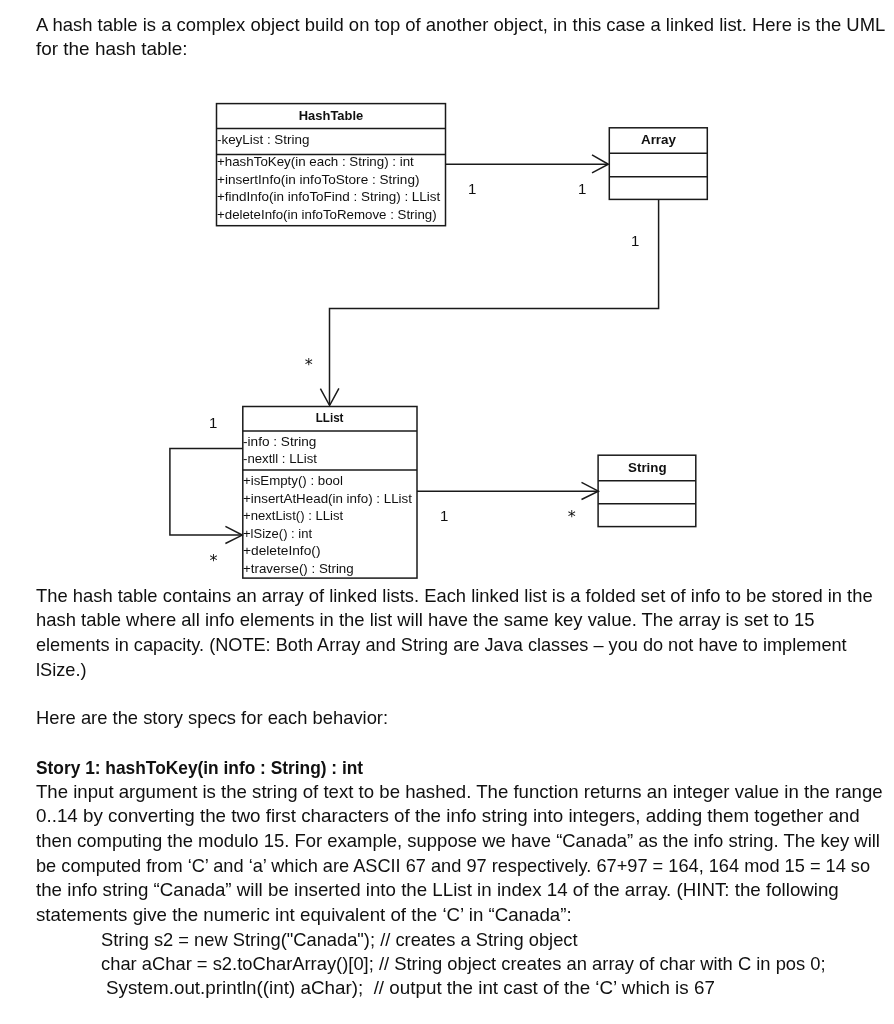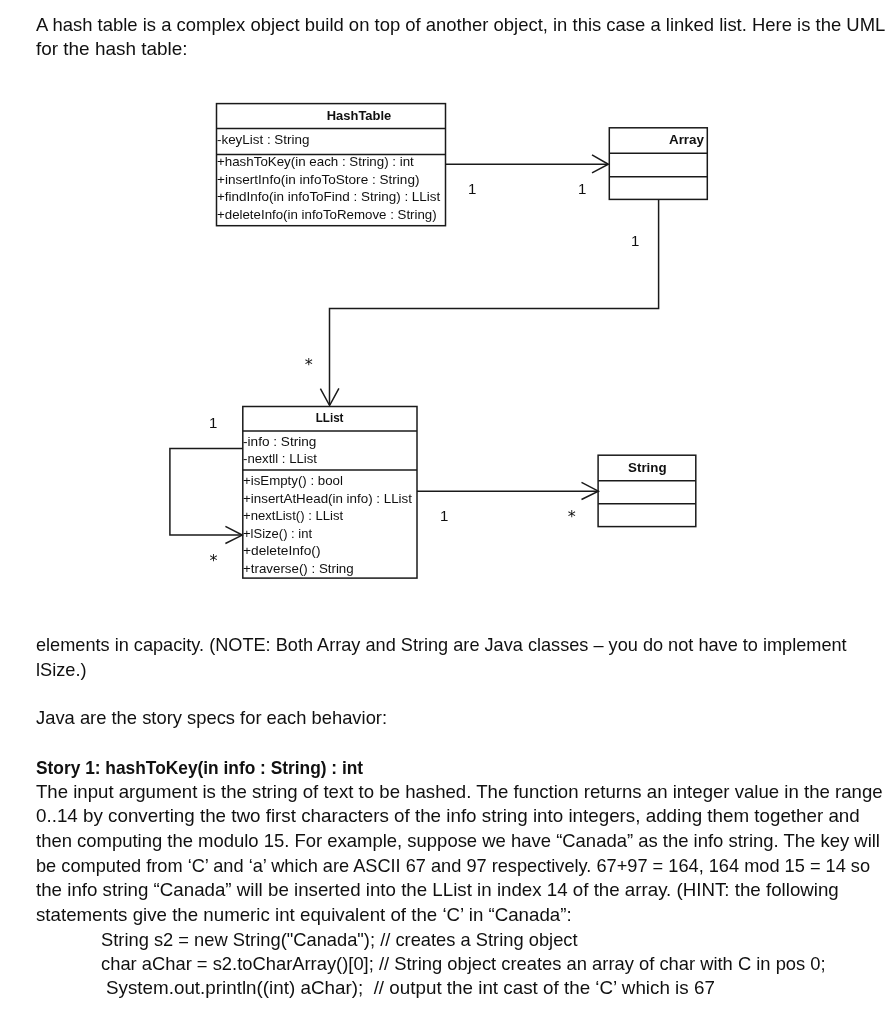--- a/index.html
+++ b/index.html
@@ -55,30 +55,30 @@
         <line x1="609.3" y1="176.7" x2="707.3" y2="176.7"></line>
         <rect x="242.8" y="406.5" width="174.2" height="171.6"></rect>
         <line x1="242.8" y1="431" x2="417" y2="431"></line>
         <line x1="242.8" y1="470" x2="417" y2="470"></line>
         <rect x="598.1" y="455.2" width="97.7" height="71.4"></rect>
         <line x1="598.1" y1="480.7" x2="695.8" y2="480.7"></line>
         <line x1="598.1" y1="503.8" x2="695.8" y2="503.8"></line>
       </g>
     </svg>
 
-    <div class="box" style="left:216px;top:103px;width:230px;height:123px;padding-left:28px;">
+    <div class="box" style="left:216px;top:103px;width:230px;height:123px;">
       <div class="cname" style="top:5px;transform:scaleX(0.9660);">HashTable</div>
       <div class="mem" style="left:1.2px;top:28.5px;transform:scaleX(1.0010);">-keyList : String</div>
       <div class="mem" style="left:1.2px;top:51.1px;transform:scaleX(0.9960);">+hashToKey(in each : String) : int</div>
       <div class="mem" style="left:1.2px;top:68.6px;transform:scaleX(1.0130);">+insertInfo(in infoToStore : String)</div>
       <div class="mem" style="left:1.2px;top:86.1px;transform:scaleX(1.0050);">+findInfo(in infoToFind : String) : LList</div>
       <div class="mem" style="left:1.2px;top:103.6px;transform:scaleX(0.9920);">+deleteInfo(in infoToRemove : String)</div>
     </div>
 
-    <div class="box" style="left:608.8px;top:127.3px;width:99px;height:72.5px;margin-left:28px;">
+    <div class="box" style="left:608.8px;top:127.3px;width:99px;height:72.5px;">
       <div class="cname" style="top:5px;transform:scaleX(1.0030);">Array</div>
     </div>
 
     <div class="box" style="left:597.5px;top:454.7px;width:98.7px;height:72px;">
       <div class="cname" style="top:5px;transform:scaleX(0.9940);">String</div>
     </div>
 
     <div class="box" style="left:242.3px;top:406px;width:175.2px;height:172.5px;">
       <div class="cname" style="top:4px;transform:scaleX(0.8680);">LList</div>
       <div class="mem" style="left:1.2px;top:27.5px;transform:scaleX(1.0170);">-info : String</div>
@@ -94,24 +94,26 @@
     <div class="mult" style="left:468px;top:180px;">1</div>
     <div class="mult" style="left:578px;top:180px;">1</div>
     <div class="mult" style="left:631px;top:232px;">1</div>
     <div class="mult star" style="left:304.7px;top:356.6px;">*</div>
     <div class="mult" style="left:209px;top:414px;">1</div>
     <div class="mult star" style="left:209.6px;top:552.7px;">*</div>
     <div class="mult" style="left:440px;top:507px;">1</div>
     <div class="mult star" style="left:567.8px;top:508.8px;">*</div>
   </div>
 
+  <div class="tl" style="left:36.4px;top:586.5px;transform:scaleX(0.9993);">The hash table contains an array of linked lists. Each linked list is a folded set of info to be stored in the</div>
+  <div class="tl" style="left:36.4px;top:611.2px;transform:scaleX(1.0012);">hash table where all info elements in the list will have the same key value. The array is set to 15</div>
   <div class="tl" style="left:36.4px;top:636px;transform:scaleX(0.9868);">elements in capacity. (NOTE: Both Array and String are Java classes – you do not have to implement</div>
   <div class="tl" style="left:36.4px;top:660.5px;transform:scaleX(0.9890);">lSize.)</div>
 
-  <div class="tl" style="left:36.4px;top:709.3px;transform:scaleX(0.9983);">Java are the story specs for each behavior:</div>
+  <div class="tl" style="left:36.4px;top:709.3px;transform:scaleX(0.9983);">Here are the story specs for each behavior:</div>
 
   <div class="tl b" style="left:36.4px;top:758.8px;transform:scaleX(0.9427);">Story 1: hashToKey(in info : String) : int</div>
   <div class="tl" style="left:36.4px;top:782.6px;transform:scaleX(1.0115);">The input argument is the string of text to be hashed. The function returns an integer value in the range</div>
   <div class="tl" style="left:36.4px;top:807.3px;transform:scaleX(1.0213);">0..14 by converting the two first characters of the info string into integers, adding them together and</div>
   <div class="tl" style="left:36.4px;top:832px;transform:scaleX(1.0035);">then computing the modulo 15. For example, suppose we have “Canada” as the info string. The key will</div>
   <div class="tl" style="left:36.4px;top:856.7px;transform:scaleX(0.9891);">be computed from ‘C’ and ‘a’ which are ASCII 67 and 97 respectively. 67+97 = 164, 164 mod 15 = 14 so</div>
   <div class="tl" style="left:36.4px;top:881.4px;transform:scaleX(1.0177);">the info string “Canada” will be inserted into the LList in index 14 of the array. (HINT: the following</div>
   <div class="tl" style="left:36.4px;top:906.1px;transform:scaleX(1.0168);">statements give the numeric int equivalent of the ‘C’ in “Canada”:</div>
 
   <div class="tl" style="left:101.2px;top:930.5px;transform:scaleX(0.9956);">String s2 = new String("Canada"); // creates a String object</div>

